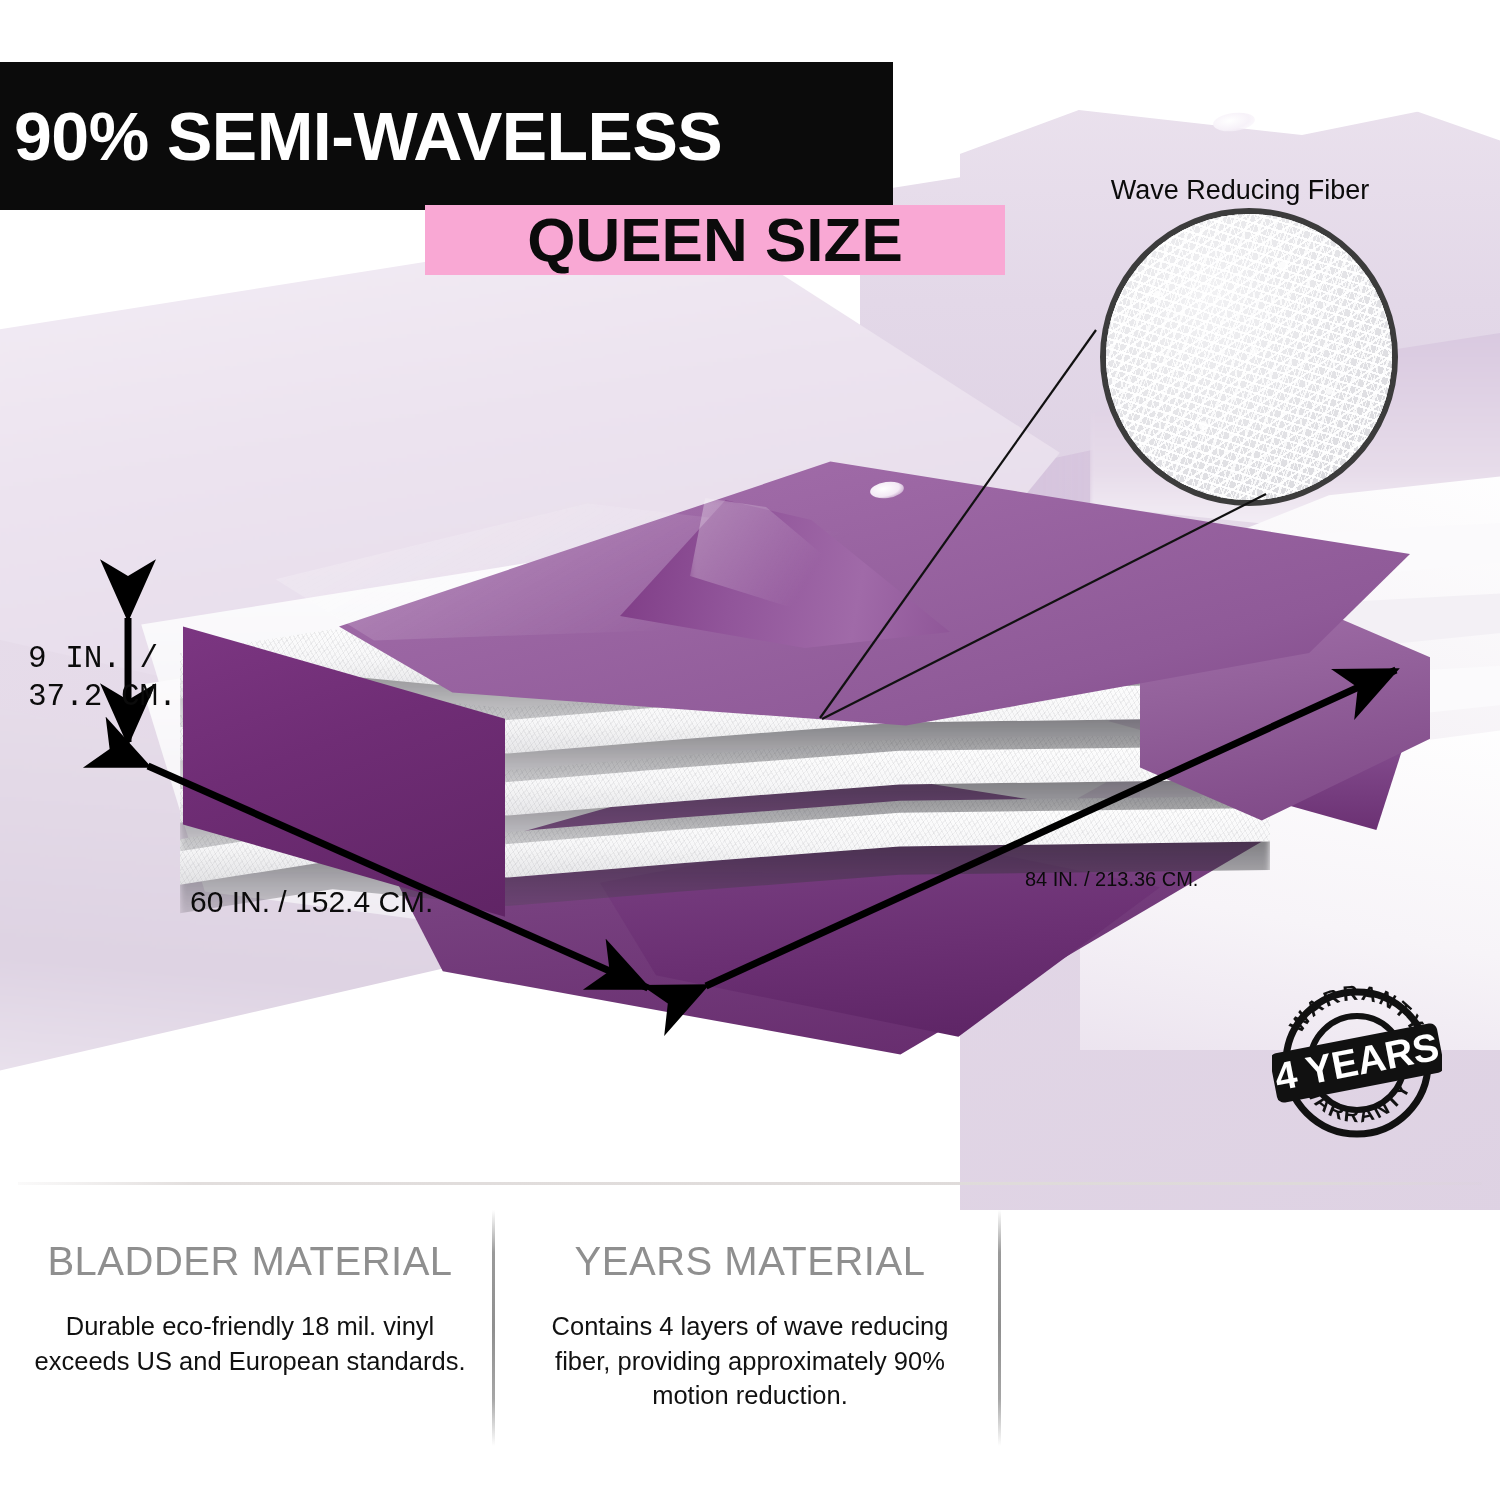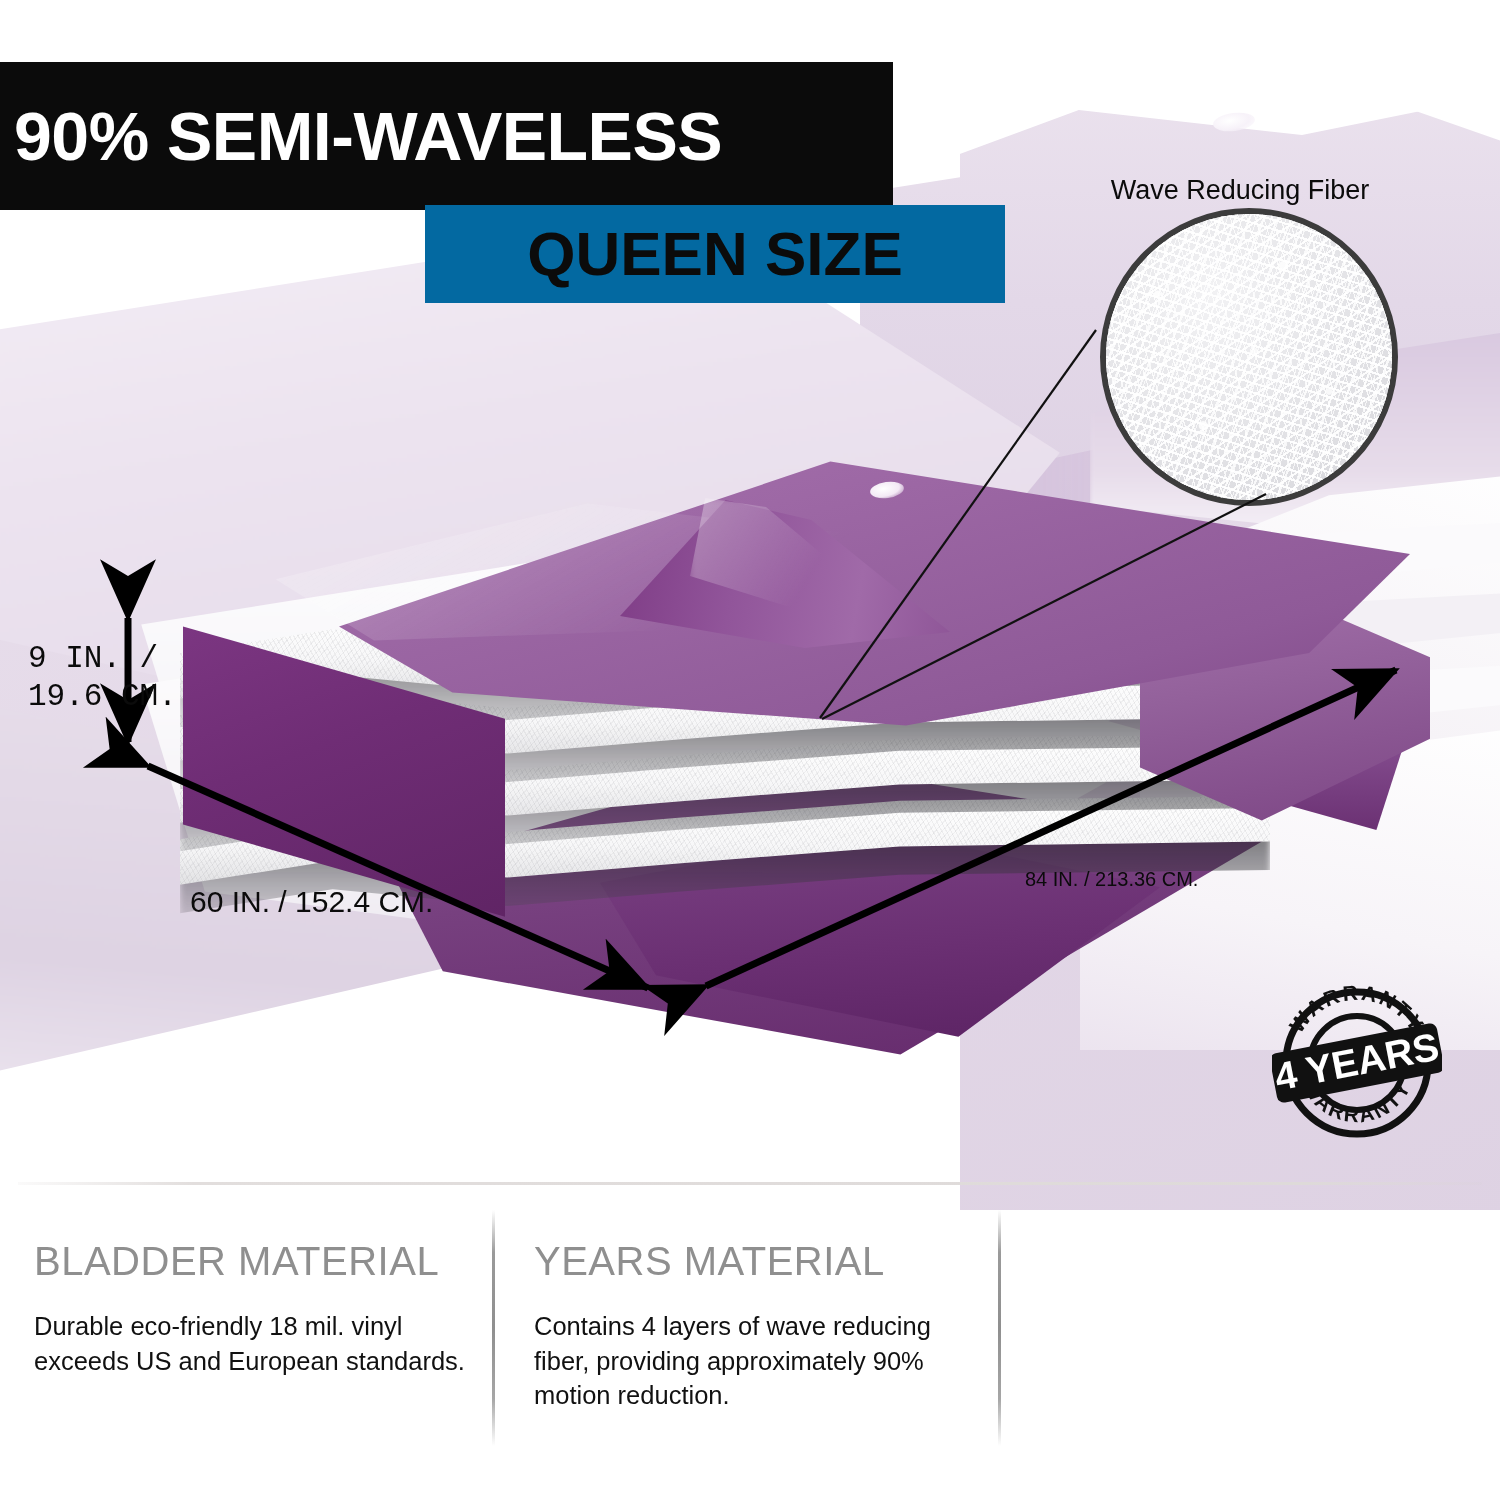--- a/index.html
+++ b/index.html
@@ -191,22 +191,22 @@
   
   .title-black{
     position:absolute;left:-10px;top:62px;width:903px;height:148px;
     background:#0b0b0b;display:flex;align-items:center;
   }
   .title-black span{
     color:#ffffff;font-size:68px;font-weight:bold;letter-spacing:-0.5px;
     padding-left:24px;white-space:nowrap;line-height:1;
   }
   .title-gray{
-    position:absolute;left:425px;top:205px;width:580px;height:98px;
-    background:#0369a1;display:flex;align-items:center;justify-content:center;
+    position:absolute;left:425px;top:205px;width:580px;height:70px;
+    background:#f9a8d4;display:flex;align-items:center;justify-content:center;
   }
   .title-gray span{
     color:#0b0b0b;font-size:62px;font-weight:bold;letter-spacing:0px;
     white-space:nowrap;line-height:1;
   }
 
   
   .fiber-label{
     position:absolute;left:1105px;top:175px;width:270px;
     text-align:center;font-size:27px;color:#0b0b0b;font-weight:normal;
@@ -253,21 +253,21 @@
 
   
   .hr{
     position:absolute;left:18px;top:1182px;width:1464px;height:3px;
     background:linear-gradient(90deg,rgba(210,205,205,0.1),#e2dedd 12%,#dedad9 88%,rgba(210,205,205,0.1));
   }
   .features{
     position:absolute;left:0;top:1215px;width:1500px;height:260px;
     display:flex;
   }
-  .col{flex:1;position:relative;padding:0 34px;box-sizing:border-box;}
+  .col{flex:1;position:relative;padding:0 34px;box-sizing:border-box;text-align:center;}
   .col-head{
     font-size:40px;color:#8f8f8f;letter-spacing:0.5px;line-height:1;margin-top:26px;
     white-space:nowrap;
   }
   .col-body{
     font-size:25.5px;color:#111;line-height:1.36;margin-top:28px;
   }
   .vdiv{
     position:absolute;top:1210px;width:3px;height:236px;
     background:linear-gradient(180deg,rgba(160,160,160,0) 0%,#9a9a9a 18%,#8f8f8f 50%,#a6a6a6 80%,rgba(160,160,160,0) 100%);
@@ -360,21 +360,21 @@
       <line x1="148" y1="766" x2="648" y2="988" stroke="#000" stroke-width="7" marker-start="url(#ah2)" marker-end="url(#ah)"></line>
     </g>
 
     <g>
       <line x1="706" y1="986" x2="1396" y2="670" stroke="#000" stroke-width="7" marker-start="url(#ah2)" marker-end="url(#ah)"></line>
     </g>
   </svg>
 
   <div class="dim-label dim-h">
     <div>9 IN. /</div>
-    <div>19.6 CM.</div>
+    <div>37.2 CM.</div>
   </div>
   <div class="dim-label dim-w">60 IN. / 152.4 CM.</div>
   <div class="dim-label dim-l">84 IN. / 213.36 CM.</div>
 
   <div class="stamp">
     <svg viewBox="0 0 170 170">
       <defs>
         <path id="arcTop" d="M 22,85 A 63,63 0 0 1 148,85"></path>
         <path id="arcBot" d="M 26,85 A 59,59 0 0 0 144,85"></path>
       </defs>

